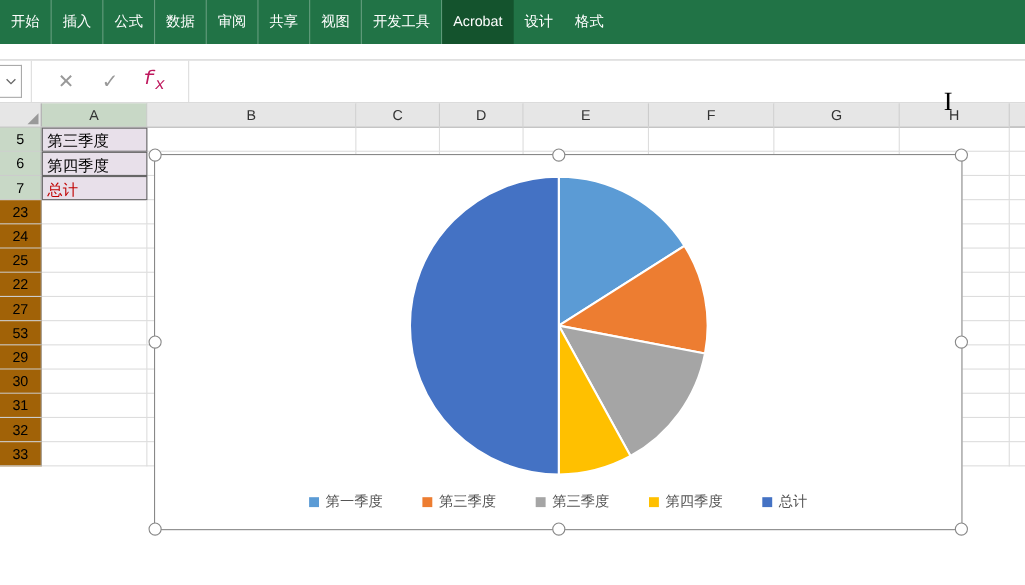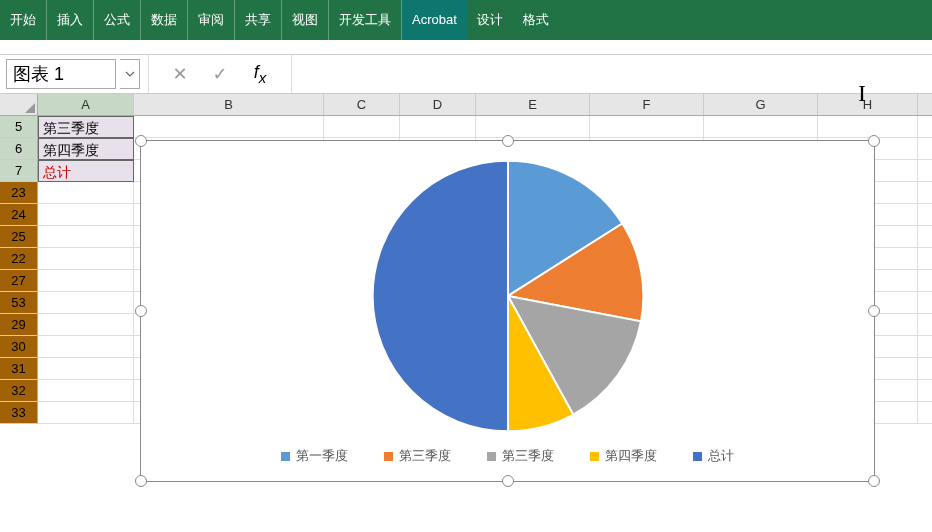--- a/index.html
+++ b/index.html
@@ -3,37 +3,37 @@
 <meta charset="utf-8">
 <style>
 * { margin: 0; padding: 0; box-sizing: border-box; }
 body { font-family: "Microsoft YaHei", Arial, sans-serif; font-size: 13px; background: #fff; width: 932px; height: 532px; overflow: hidden; position: relative; }
 
 
 .ribbon { background: #217346; height: 40px; display: flex; align-items: center; color: #fff; }
 .ribbon-tab { padding: 0 10px; height: 40px; line-height: 40px; border-right: 1px solid rgba(255,255,255,0.3); cursor: pointer; white-space: nowrap; }
 .ribbon-tab.first { padding-left: 14px; }
 .ribbon-tab.noborder { border-right: none; }
-.ribbon-tab.active { background: #0f766e; }
+.ribbon-tab.active { background: #14532d; }
 .ribbon-right { margin-left: auto; display: flex; align-items: center; padding-right: 12px; gap: 8px; }
 .tell-me { display: flex; align-items: center; gap: 4px; color: #d0e0d6; }
 .user-icon { width: 22px; height: 22px; }
 
 
 .ribbon-gap { height: 14px; background: #fff; }
 
 
 .formula-row { display: flex; align-items: center; height: 40px; border-top: 1px solid #ccc; border-bottom: 1px solid #ccc; }
 .name-box-wrap { display: flex; align-items: center; }
 .name-box { width: 110px; border: 1px solid #aaa; height: 30px; margin-left: 6px; margin-right: 4px; font-size: 18px; padding: 2px 6px; background: #fff; }
 .name-box-dd { width: 20px; height: 30px; border: 1px solid #aaa; border-left: none; display: flex; align-items: center; justify-content: center; color: #666; background: #fff; }
 .fb-divider { width: 1px; height: 38px; background: #ddd; margin: 0 8px; }
 .fb-btns { display: flex; align-items: center; gap: 14px; padding: 0 10px; }
 .fb-btn { width: 26px; height: 26px; display: flex; align-items: center; justify-content: center; color: #999; font-size: 18px; }
-.fb-btn.fx { font-style: italic; font-family: Liberation Sans, sans-serif; color: #000000; align-items: center; }
+.fb-btn.fx { font-style: italic; font-family: Liberation Mono, monospace; color: #be185d; align-items: center; }
 .fb-input { flex: 1; height: 30px; border: none; outline: none; font-size: 14px; padding: 0 8px; }
 .cursor-mark { position: absolute; right: 66px; top: 80px; font-size: 24px; color: #000; font-family: serif; }
 
 
 .col-headers { display: flex; height: 22px; background: #e6e6e6; border-bottom: 1px solid #aaa; }
 .corner { width: 38px; border-right: 1px solid #aaa; background: #e6e6e6; position: relative; }
 .corner::after { content: ""; position: absolute; right: 2px; bottom: 2px; width: 0; height: 0; border-left: 10px solid transparent; border-bottom: 10px solid #999; }
 .col-h { border-right: 1px solid #ccc; text-align: center; line-height: 22px; color: #333; background: #e6e6e6; }
 .col-A { width: 96px; background: #c8d8c6; }
 
@@ -78,21 +78,20 @@
   <div class="ribbon-tab">开发工具</div>
   <div class="ribbon-tab active noborder">Acrobat</div>
   <div class="ribbon-tab noborder">设计</div>
   <div class="ribbon-tab noborder">格式</div>
 </div>
 
 <div class="ribbon-gap"></div>
 
 <div class="formula-row">
   <div class="name-box-wrap">
-    <input class="name-box" value="图表 1" style="">
     <div class="name-box-dd">
       <svg width="10" height="10" viewBox="0 0 10 10">
           <path d="M1 3 L5 7 L9 3" fill="none" stroke="#666" stroke-width="1.2"></path>
         </svg>
     </div>
   </div>
   <div class="fb-divider"></div>
   <div class="fb-btns">
     <div class="fb-btn">
         <span>✕</span>

